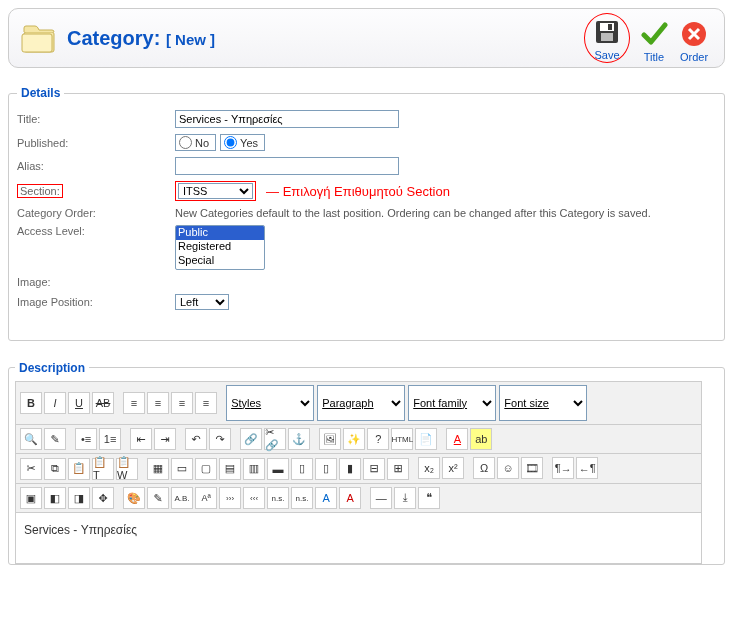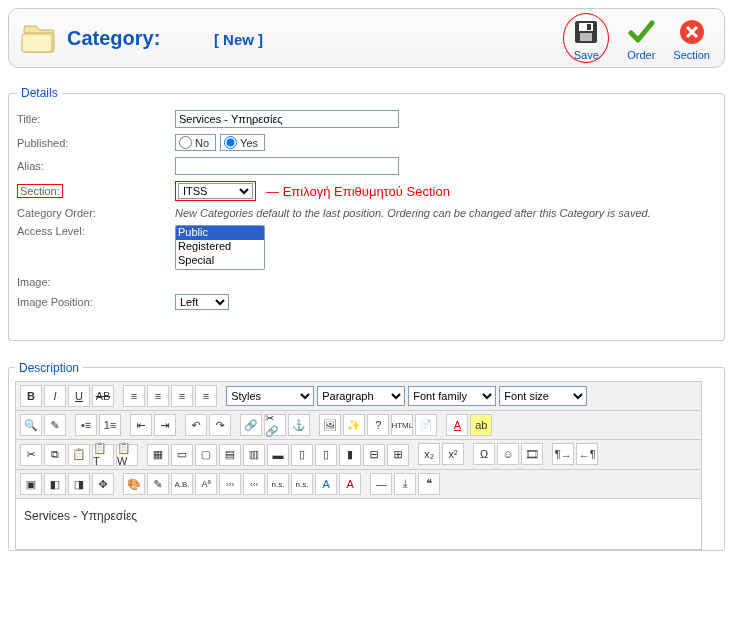--- a/index.html
+++ b/index.html
@@ -28,61 +28,60 @@
   }
   .header-title {
     font-size: 20px;
     font-weight: bold;
     color: #0B55C4;
     flex: 1;
   }
   .header-title .sub {
     font-size: 15px;
     color: #0B55C4;
-    margin-left: 48px;
-  }
-  .toolbar { display:flex; gap:16px; align-items:center; padding-right:4px;}
+  }
+  .toolbar { display:flex; gap:8px; align-items:flex-end; padding-right:4px;}
   .tool { text-align:center; font-size:11px; cursor:pointer;}
   .tool .ticon { width:32px;height:32px;margin:0 auto 1px;display:flex;align-items:center;justify-content:center;}
   .tool-save { color:#0B55C4; }
   .tool-apply { color:#0B55C4; }
   .tool-cancel{ color:#0B55C4; }
   .save-circle { border:1.5px solid red; border-radius:50%; padding:2px 6px 1px; }
   fieldset {
     border:1px solid #ccc;
     border-radius:3px;
     margin: 0 0 20px 0;
     padding: 10px 8px 24px 8px;
   }
   legend {
     color:#0B55C4;
     font-size:12px;
     padding:0 4px;
-    font-weight:normal;
+    font-weight:bold;
   }
   .row { display:flex; align-items:center; margin-bottom:6px;}
   .label { width:150px; padding-right:8px; color:#666;}
   .field { flex:1; display:flex; align-items:center; gap:4px;}
   input[type=text]{ border:1px solid #7e9db9; padding:2px 3px; font-size:11px; }
   select { border:1px solid #7e9db9; font-size:11px; background:#fff;}
   .radio-box { border:1px solid #7e9db9; padding:1px 6px 1px 3px; display:inline-flex; align-items:center; gap:3px;}
   .radio-box input{margin:0;}
   .section-wrap { border:1px solid red; padding:1px 2px; display:inline-flex; align-items:center;}
   .red-note { color:red; font-size:13px; margin-left:6px; font-family: Arial; }
   .red-note::before{content:"— ";}
   select.listbox { width:90px; }
   .listbox option.selected { background:#2b5fce; color:#fff;}
-  .muted { color:#555;font-style:italic; }
+  .muted { color:#555; }
   
   .ed-toolbar { background:#f1f1f1; border:1px solid #ccc; padding:3px 4px; }
   .ed-toolbar + .ed-toolbar { border-top:none;}
   .ed-toolbar .grp { display:inline-flex; align-items:center; gap:2px; margin-right:6px;}
   .ed-btn { width:20px;height:20px;border:1px solid #ccc;background:#fff;display:inline-flex;align-items:center;justify-content:center;font-size:11px;cursor:pointer;}
   .ed-area { border:1px solid #ccc; border-top:none; padding:10px 8px; min-height:30px; font-size:12px;}
-  select.edsel { height:20px; font-size:11px;}
+  select.edsel { height:36px; font-size:11px;text-decoration:underline;}
   .sec-label-highlight { border:1px solid red; padding:0 2px;}
 </style>
 </head>
 <body>
 
 <div class="header">
   <div class="header-icon">
     <svg width="40" height="40" viewBox="0 0 40 40">
       <rect x="5" y="14" width="30" height="20" rx="2" fill="#f5e6a6" stroke="#c9b358"></rect>
       <path d="M5 14 L5 10 Q5 8 7 8 L16 8 Q18 8 19 10 L20 12 L33 12 Q35 12 35 14" fill="#f5e6a6" stroke="#c9b358"></path>
@@ -106,30 +105,30 @@
         </div>
         <div>Save</div>
       </div>
     </span>
     <div class="tool tool-apply">
       <div class="ticon">
         <svg width="28" height="28" viewBox="0 0 28 28">
             <path d="M4 15 L11 22 L25 5" stroke="#4aa51a" stroke-width="5" fill="none" stroke-linecap="round" stroke-linejoin="round"></path>
           </svg>
       </div>
-      <div>Order</div>
+      <div>Title</div>
     </div>
     <div class="tool tool-cancel">
       <div class="ticon">
         <svg width="28" height="28" viewBox="0 0 28 28">
             <circle cx="14" cy="14" r="12" fill="#e43"></circle>
             <path d="M9 9 L19 19 M19 9 L9 19" stroke="#fff" stroke-width="3"></path>
           </svg>
       </div>
-      <div>Section</div>
+      <div>Order</div>
     </div>
   </div>
 </div>
 
 <fieldset>
   <legend>Details</legend>
 
   <div class="row">
     <div class="label">Title:</div>
     <div class="field">

